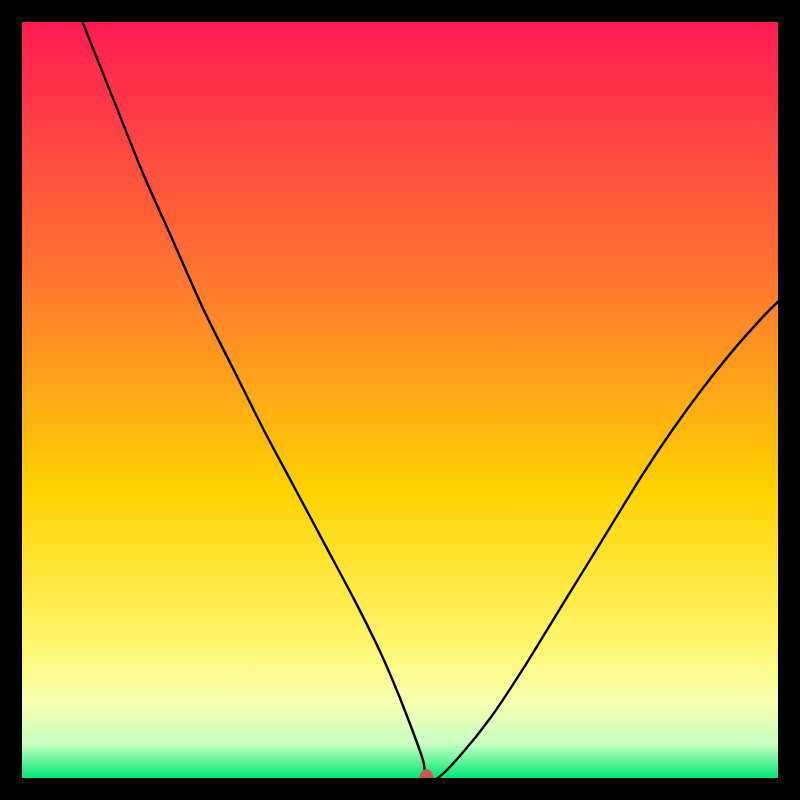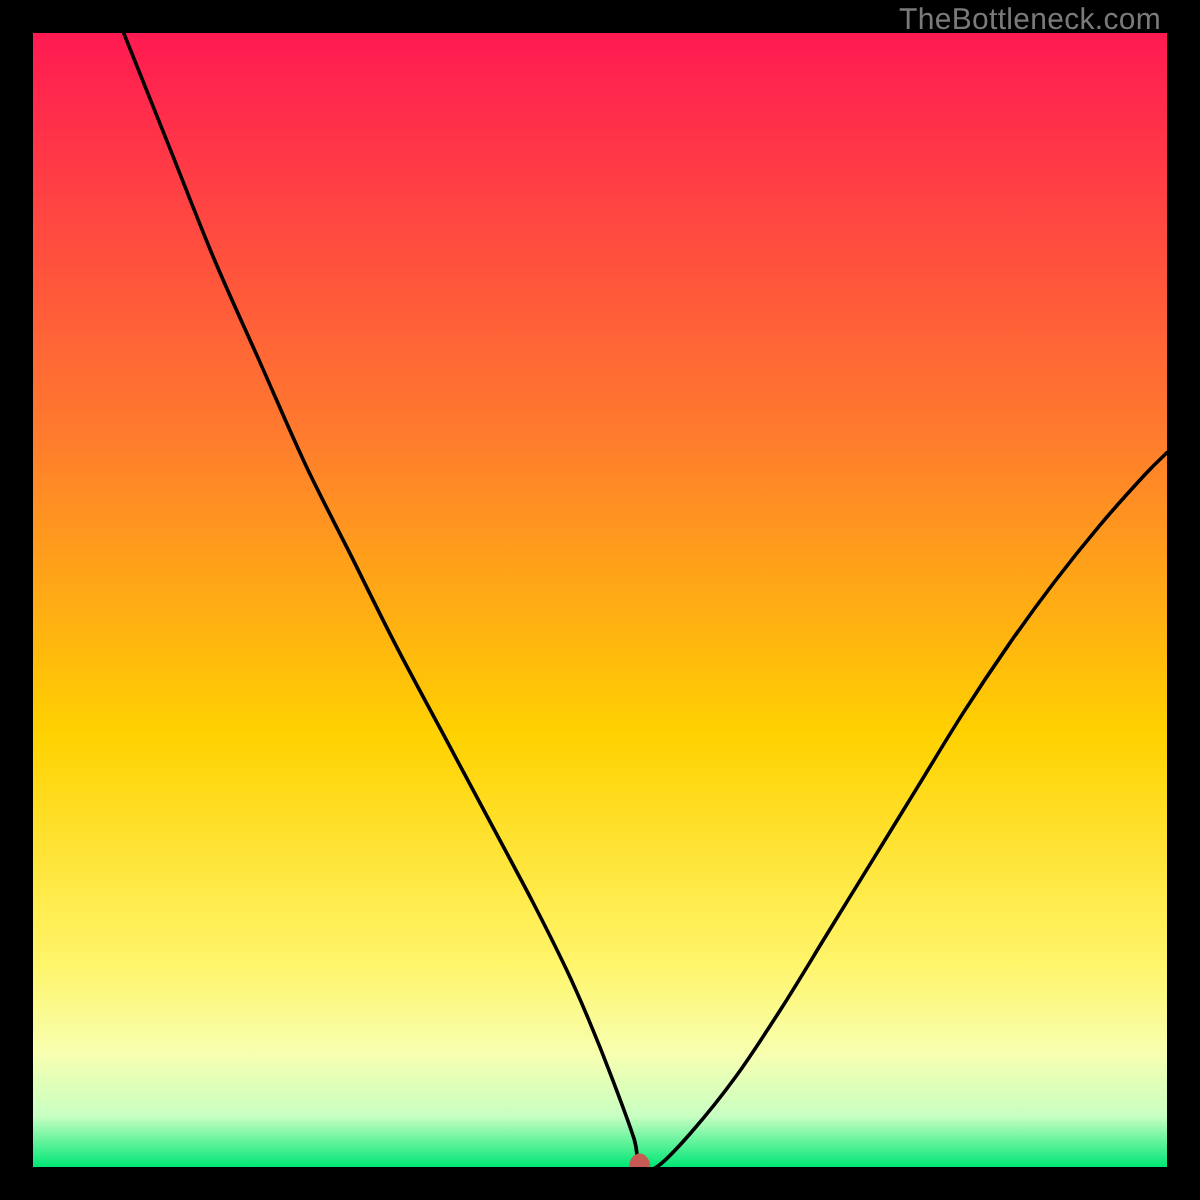--- a/index.html
+++ b/index.html
@@ -37,21 +37,20 @@
   }
   svg {
     display: block;
   }
 </style>
 </head>
 <body>
 
 <div class="frame">
 
-  <div class="watermark">TheBottleneck.com</div>
 
   <div class="plot">
     <svg id="chart-svg" width="756" height="756" viewBox="0 0 756 756">
       <defs>
         <linearGradient id="bg-grad" x1="0" y1="0" x2="0" y2="1">
             <stop offset="0%" stop-color="#ff1a52"></stop>
             <stop offset="35%" stop-color="#ff7a2e"></stop>
             <stop offset="62%" stop-color="#ffd200"></stop>
             <stop offset="82%" stop-color="#fff56a"></stop>
             <stop offset="90%" stop-color="#f7ffb0"></stop>

